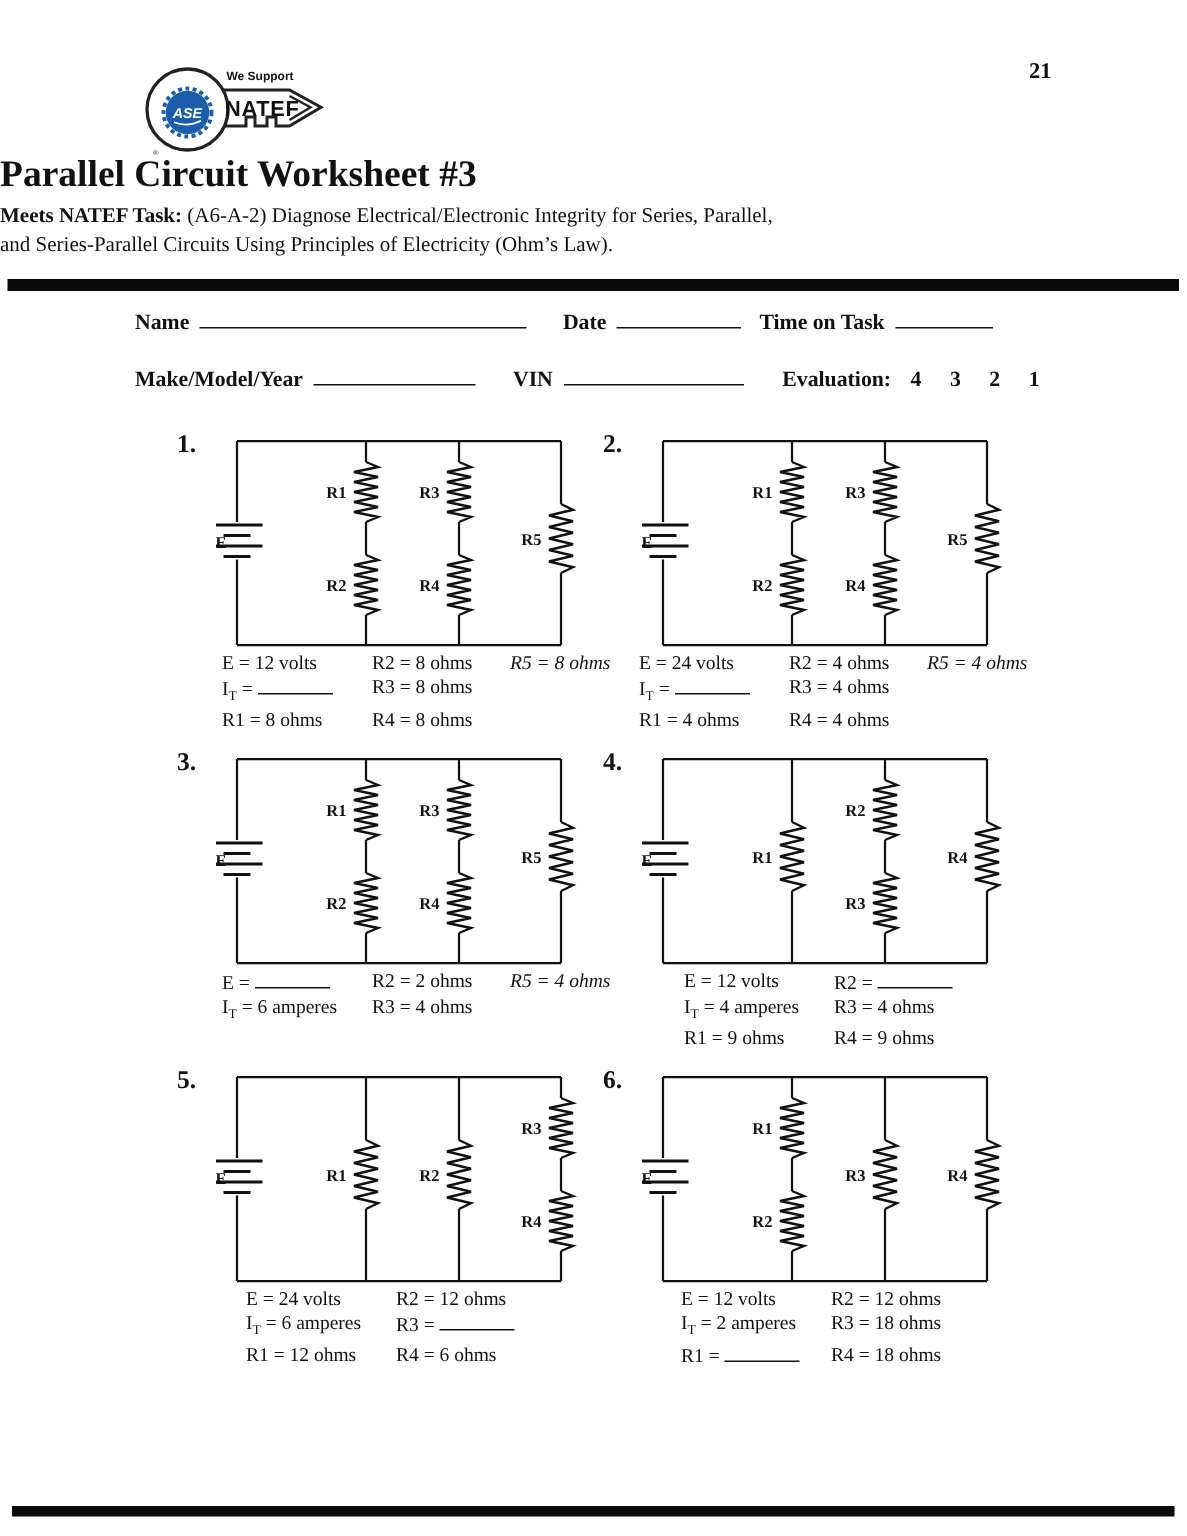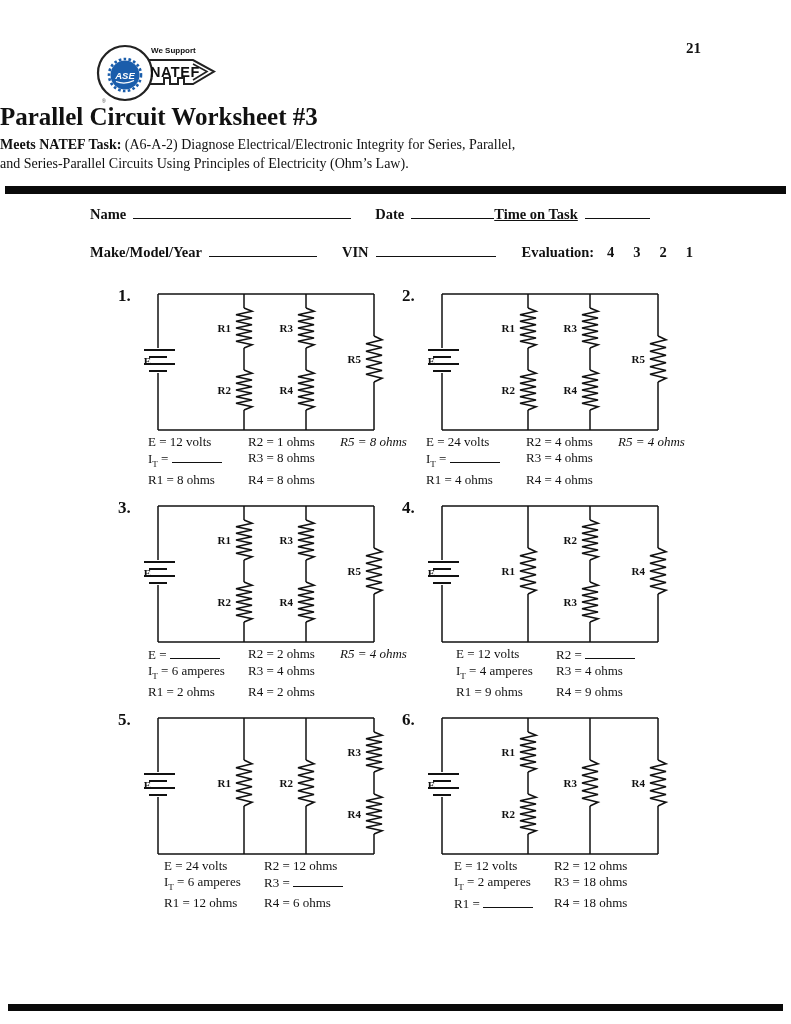--- a/index.html
+++ b/index.html
@@ -63,21 +63,21 @@
   <h1 class="title">Parallel Circuit Worksheet #3</h1>
 
   <div class="subtitle">
     <div><span class="b">Meets NATEF Task:</span> <span>(A6-A-2)  Diagnose Electrical/Electronic Integrity for Series, Parallel,</span></div>
     <div>and Series-Parallel Circuits Using Principles of Electricity (Ohm’s Law).</div>
   </div>
 
   <div class="rule rule-top"></div>
 
   <div class="frow" style="top:205px;">
-    <span>Name</span><span class="fline" style="width:218px;"></span><span style="margin-left:24px;">Date</span><span class="fline" style="width:83px;"></span><span style="margin-left:0;text-decoration:underline;">Time on Task</span><span class="fline" style="width:65px;"></span>
+    <span>Name</span><span class="fline" style="width:218px;"></span><span style="margin-left:24px;">Date</span><span class="fline" style="width:83px;"></span><span style="margin-left:12px;">Time on Task</span><span class="fline" style="width:65px;"></span>
   </div>
 
   <div class="frow" style="top:243px;">
     <span>Make/Model/Year</span><span class="fline" style="width:108px;"></span><span style="margin-left:25px;">VIN</span><span class="fline" style="width:120px;"></span><span style="margin-left:26px;">Evaluation:</span><span class="evalnum first">4</span><span class="evalnum">3</span><span class="evalnum">2</span><span class="evalnum">1</span>
   </div>
 
   <div id="circuits">
       <div class="ccell">
         <div class="cnum">1.</div>
         <svg width="252" height="150" viewBox="0 0 252 150" class="csvg">
@@ -105,21 +105,21 @@
           <polyline points="162,84 170,87.33333333333333 154,90.66666666666667 170,94 154,97.33333333333333 170,100.66666666666667 154,104 170,107.33333333333333 154,110.66666666666667 170,114 154,117.33333333333334 170,120.66666666666666 162,124" fill="none" stroke="#111" stroke-width="1.6"></polyline>
           <text x="149" y="108" text-anchor="end" class="clabel">R4</text>
           <line x1="230" y1="8" x2="230" y2="50" stroke="#111" stroke-width="1.5"></line>
           <line x1="230" y1="96" x2="230" y2="144" stroke="#111" stroke-width="1.5"></line>
           <polyline points="230,50 238,53.833333333333336 222,57.666666666666664 238,61.5 222,65.33333333333333 238,69.16666666666667 222,73 238,76.83333333333333 222,80.66666666666667 238,84.5 222,88.33333333333334 238,92.16666666666666 230,96" fill="none" stroke="#111" stroke-width="1.6"></polyline>
           <text x="217" y="77" text-anchor="end" class="clabel">R5</text>
         </svg>
         <div class="cvals" style="left: 32px;">
           <div class="vrow">
             <span class="vcell">E = 12 volts</span>
-            <span class="vcell">R2 = 1 ohms</span>
+            <span class="vcell">R2 = 8 ohms</span>
             <span class="vcell">R5 = 8 ohms</span>
           </div>
           <div class="vrow">
             <span class="vcell">I<sub>T</sub> = <span class="blankline"></span></span>
             <span class="vcell">R3 = 8 ohms</span>
             <span class="vcell"></span>
           </div>
           <div class="vrow">
             <span class="vcell">R1 = 8 ohms</span>
             <span class="vcell">R4 = 8 ohms</span>
@@ -209,25 +209,20 @@
         </svg>
         <div class="cvals" style="left: 32px;">
           <div class="vrow">
             <span class="vcell">E = <span class="blankline"></span></span>
             <span class="vcell">R2 = 2 ohms</span>
             <span class="vcell">R5 = 4 ohms</span>
           </div>
           <div class="vrow">
             <span class="vcell">I<sub>T</sub> = 6 amperes</span>
             <span class="vcell">R3 = 4 ohms</span>
-            <span class="vcell"></span>
-          </div>
-          <div class="vrow">
-            <span class="vcell">R1 = 2 ohms</span>
-            <span class="vcell">R4 = 2 ohms</span>
             <span class="vcell"></span>
           </div>
         </div>
       </div>
       <div class="ccell">
         <div class="cnum">4.</div>
         <svg width="252" height="150" viewBox="0 0 252 150" class="csvg">
           <line x1="14" y1="8" x2="230" y2="8" stroke="#111" stroke-width="1.5"></line>
           <line x1="14" y1="144" x2="230" y2="144" stroke="#111" stroke-width="1.5"></line>
           <line x1="14" y1="8" x2="14" y2="62" stroke="#111" stroke-width="1.5"></line>

